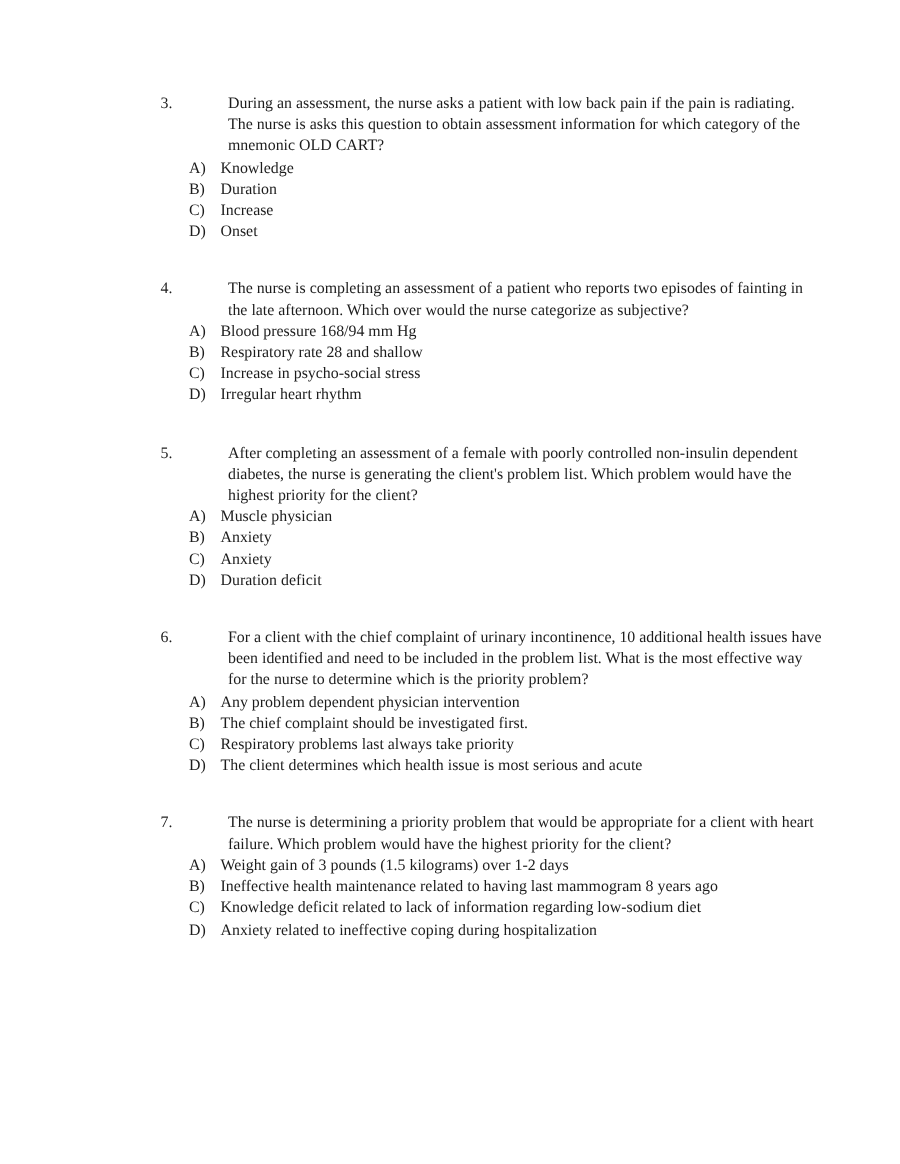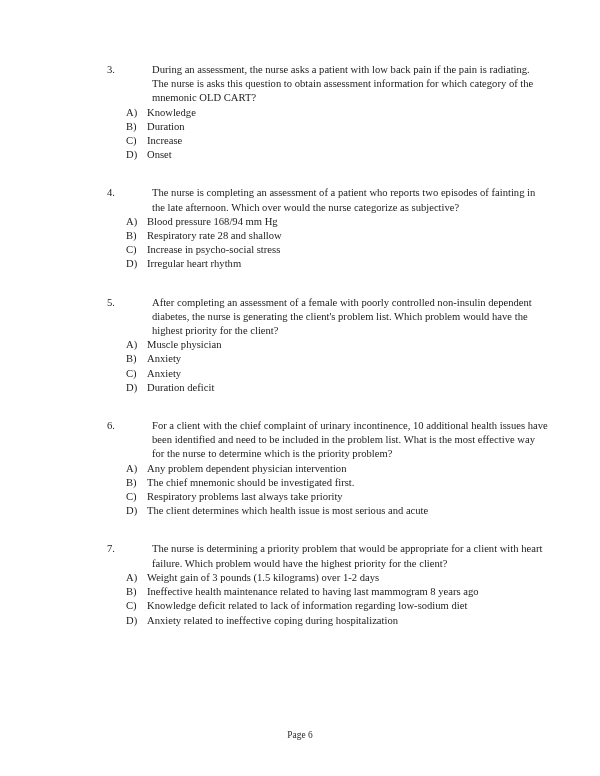--- a/index.html
+++ b/index.html
@@ -168,21 +168,21 @@
         <span class="q-num">6.</span>
         <span class="q-text">For a client with the chief complaint of urinary incontinence, 10 additional health issues have been identified and need to be included in the problem list. What is the most effective way for the nurse to determine which is the priority problem?</span>
       </div>
       <div class="options">
         <div class="option">
           <span class="opt-letter">A)</span>
           <span class="opt-text">Any problem dependent physician intervention</span>
         </div>
         <div class="option">
           <span class="opt-letter">B)</span>
-          <span class="opt-text">The chief mnemonic should be investigated first.</span>
+          <span class="opt-text">The chief complaint should be investigated first.</span>
         </div>
         <div class="option">
           <span class="opt-letter">C)</span>
           <span class="opt-text">Respiratory problems last always take priority</span>
         </div>
         <div class="option">
           <span class="opt-letter">D)</span>
           <span class="opt-text">The client determines which health issue is most serious and acute</span>
         </div>
       </div>
@@ -208,14 +208,13 @@
         </div>
         <div class="option">
           <span class="opt-letter">D)</span>
           <span class="opt-text">Anxiety related to ineffective coping during hospitalization</span>
         </div>
       </div>
     </div>
 
   </div>
 
-  <div class="footer">Page 6</div>
 </div>
 
 </body></html>

